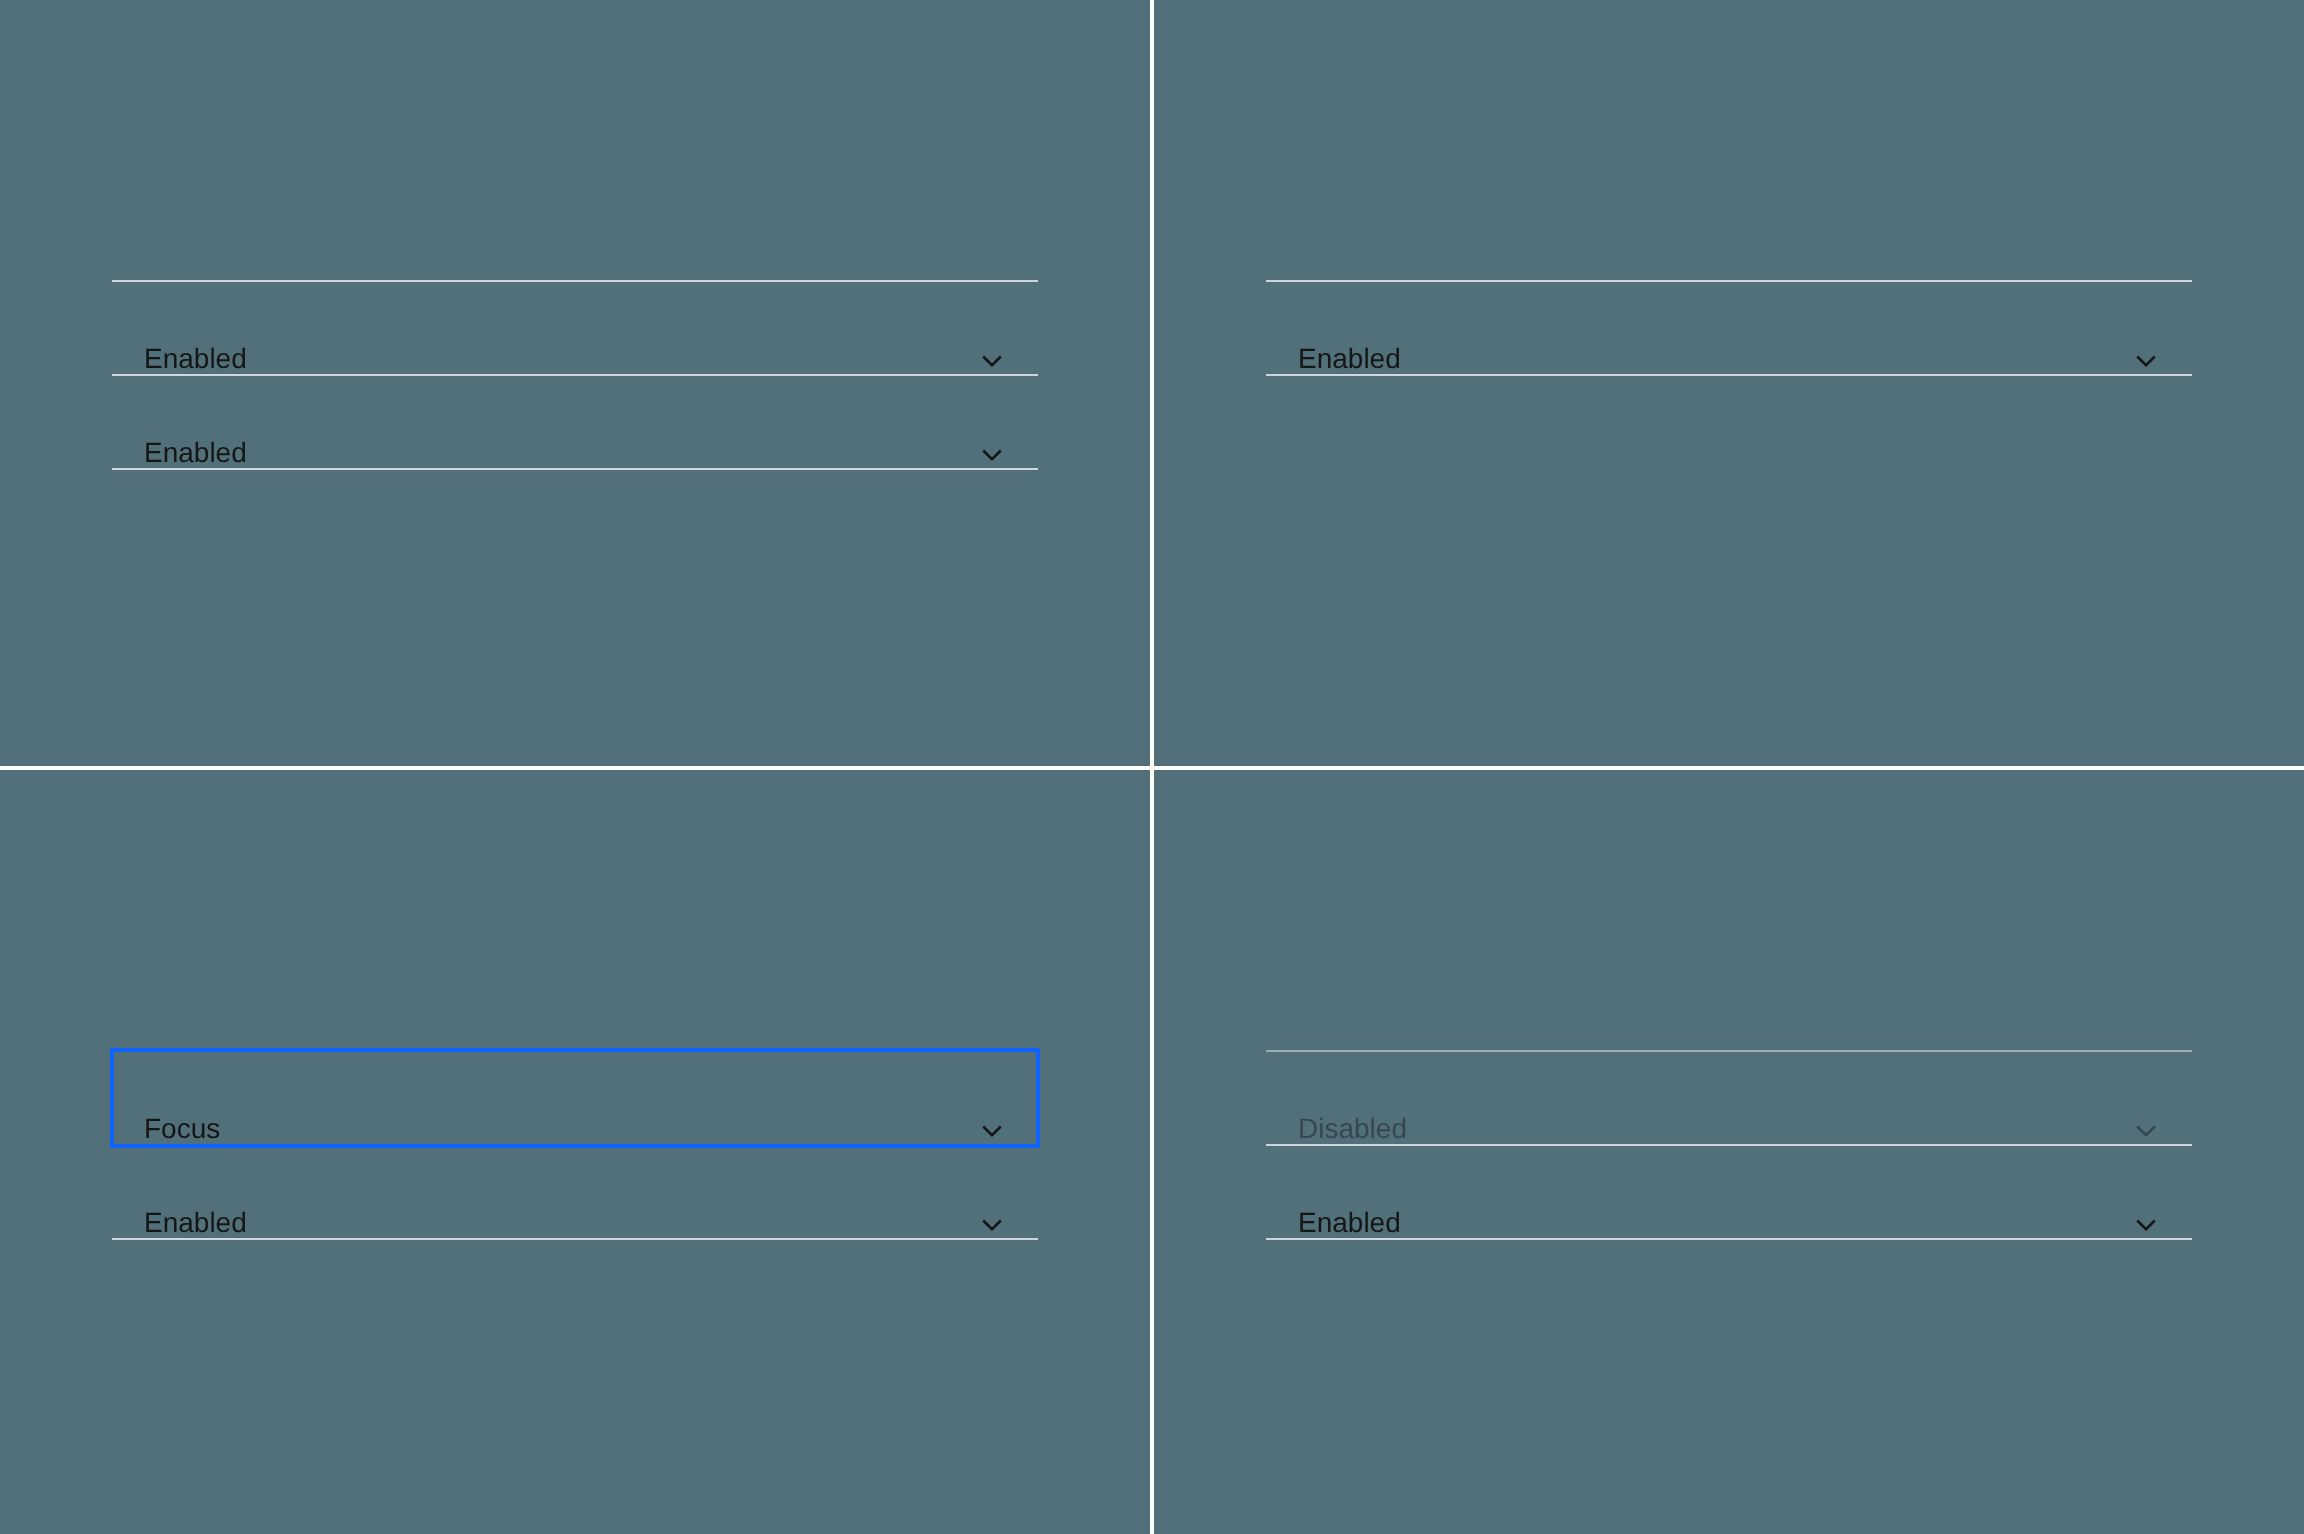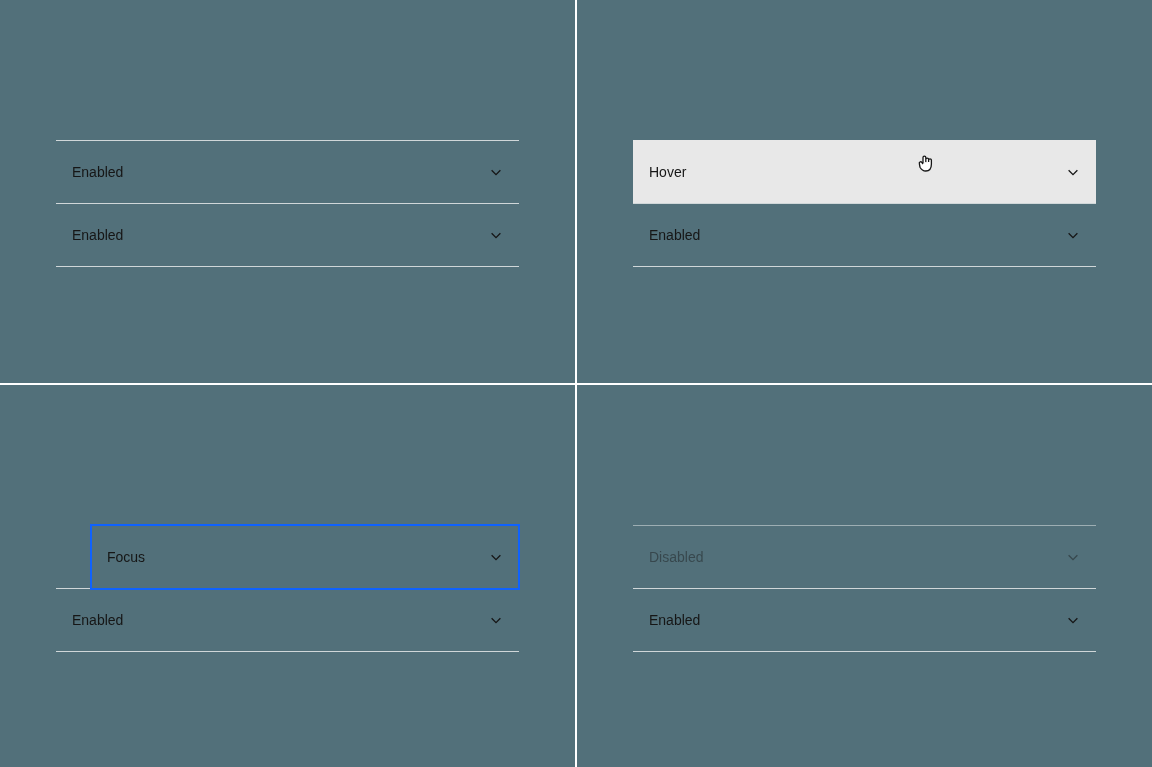--- a/index.html
+++ b/index.html
@@ -25,41 +25,40 @@
   }
   
   .q1 { border-left: none; border-top: none; }
   .q2 { border-right: none; border-top: none; }
   .q3 { border-left: none; border-bottom: none; }
   .q4 { border-right: none; border-bottom: none; }
 
   .row {
     position: relative;
     display: flex;
-    align-items: center;
+    align-items: flex-end;
     justify-content: space-between;
-    height: 64px;
+    height: 48px;
     padding: 0 16px;
     border-top: 1px solid #d0d7d9;
     border-bottom: 1px solid #d0d7d9;
     color: #161616;
     font-size: 14px;
     cursor: pointer;
     user-select: none;
   }
   .row + .row { margin-top: -1px; }
   .row.hover {
     background: #e8e8e8;
     border-top-color: #e8e8e8;
   }
   .row.focus {
     outline: 2px solid #0f62fe;
     outline-offset: -1px;
     z-index: 2;
-    margin-left: 35px;
   }
   .row.disabled {
     color: rgba(22,22,22,0.45);
     border-top-color: rgba(208,215,217,0.6);
     border-bottom-color: rgba(208,215,217,0.6);
     cursor: not-allowed;
     gap: 28px;
   }
   .row.disabled .chev svg { stroke: rgba(22,22,22,0.45); }
   .label { font-weight: 400; }
@@ -91,33 +90,20 @@
       <span class="label">Enabled</span>
       <span class="chev">
         <svg width="14" height="14" viewBox="0 0 16 16" fill="none" stroke-width="1.5">
             <polyline points="3 6 8 11 13 6"></polyline>
           </svg>
       </span>
     </div>
   </div>
 
   <div class="quad q2">
-    <div class="row hover">
-      <span class="label">Hover</span>
-      <span class="cursor-hand">
-        <svg width="20" height="22" viewBox="0 0 20 22" fill="none" stroke="#161616" stroke-width="1.3">
-          <path d="M7 10 V4.5 a1.4 1.4 0 0 1 2.8 0 V9 M9.8 9 V6.5 a1.4 1.4 0 0 1 2.8 0 V9 M12.6 9 V7.3 a1.4 1.4 0 0 1 2.8 0 V11 c0 4 -1.8 7 -5.6 7 c-2.8 0 -4.4 -1.2 -5.8 -3.8 L3.4 10.8 a1.4 1.4 0 0 1 2.4 -1.4 L7 11" fill="#ffffff"></path>
-        </svg>
-      </span>
-      <span class="chev">
-        <svg width="14" height="14" viewBox="0 0 16 16" fill="none" stroke-width="1.5">
-            <polyline points="3 6 8 11 13 6"></polyline>
-          </svg>
-      </span>
-    </div>
     <div class="row">
       <span class="label">Enabled</span>
       <span class="chev">
         <svg width="14" height="14" viewBox="0 0 16 16" fill="none" stroke-width="1.5">
             <polyline points="3 6 8 11 13 6"></polyline>
           </svg>
       </span>
     </div>
   </div>
 

